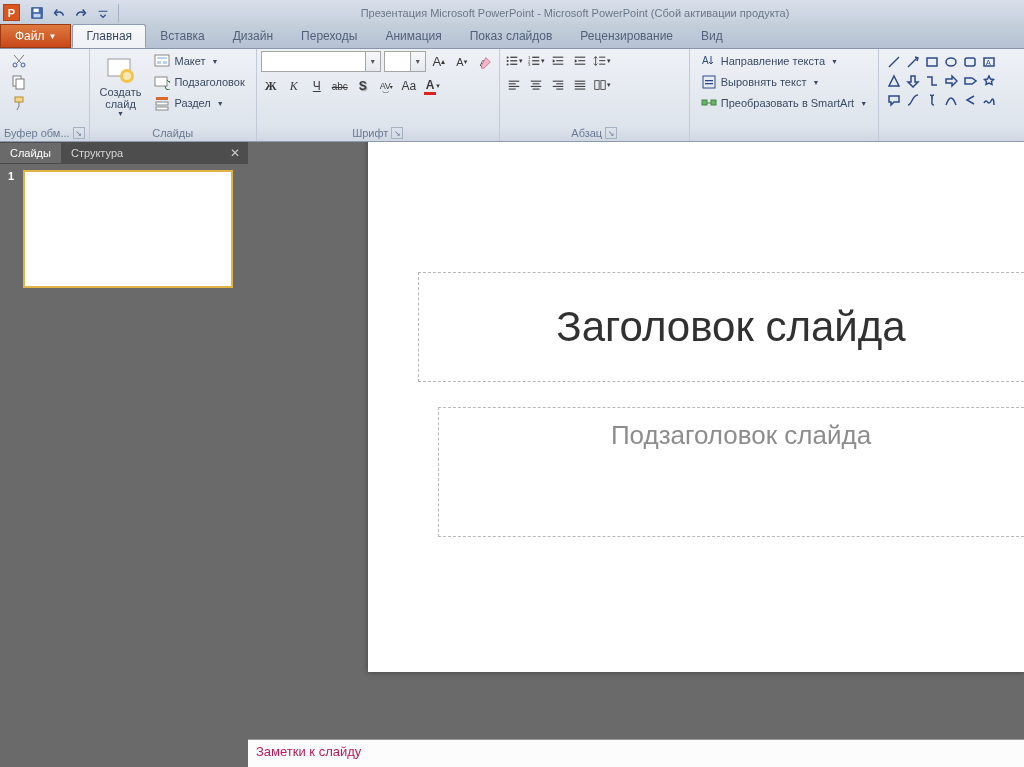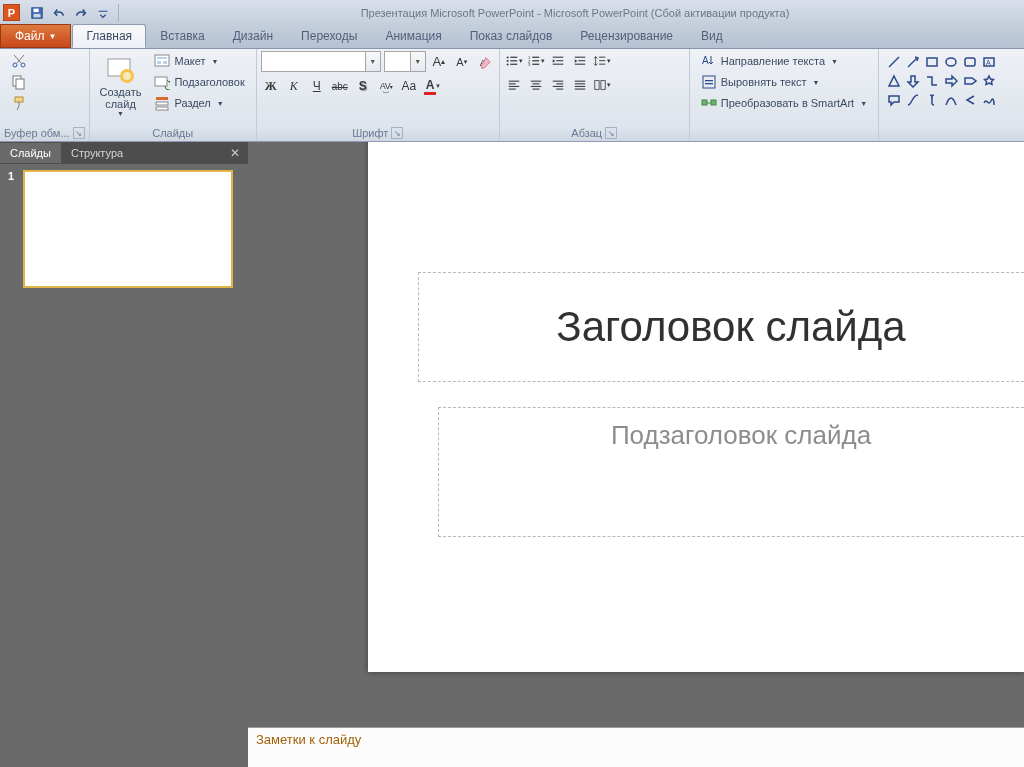--- a/index.html
+++ b/index.html
@@ -61,21 +61,21 @@
 .thumb-wrap { display:flex; gap:5px; }
 .thumb-num { font-size:11px; color:#fff; font-weight:bold; width:10px; }
 .thumb { width:210px; height:118px; background:#fff; border:2px solid #e2b346; }
 
 .canvas { flex:1; background:#6a6a6a; position:relative; overflow:hidden; display:flex; flex-direction:column; }
 .slide-area { flex:1; display:flex; align-items:flex-start; justify-content:center; overflow:hidden; }
 .slide { background:#fff; width:720px; height:540px; margin-left:120px; margin-top:-10px; box-shadow:0 0 6px rgba(0,0,0,0.4); position:relative; }
 .ph-title { position:absolute; left:50px; top:140px; right:-20px; height:110px; border:1px dashed #b8b8b8; display:flex; align-items:center; justify-content:center; font-size:42px; color:#313131; }
 .ph-sub { position:absolute; left:70px; top:275px; right:-20px; height:130px; border:1px dashed #b8b8b8; display:flex; align-items:flex-start; justify-content:center; font-size:26px; color:#8d8d8d; padding-top:12px; }
 
-.notes { height:40px; background:#fcfcfc; border-top:1px solid #9a9a9a; font-size:13px; color:#a16207; padding:4px 8px; }
+.notes { height:28px; background:#fcfcfc; border-top:1px solid #9a9a9a; font-size:13px; color:#be185d; padding:4px 8px; }
 
 </style>
 </head>
 <body>
 
 <div class="titlebar">
   <div class="app-logo">P</div>
   <div class="qat">
     <div class="qat-btn">
         <svg viewBox="0 0 16 16">

